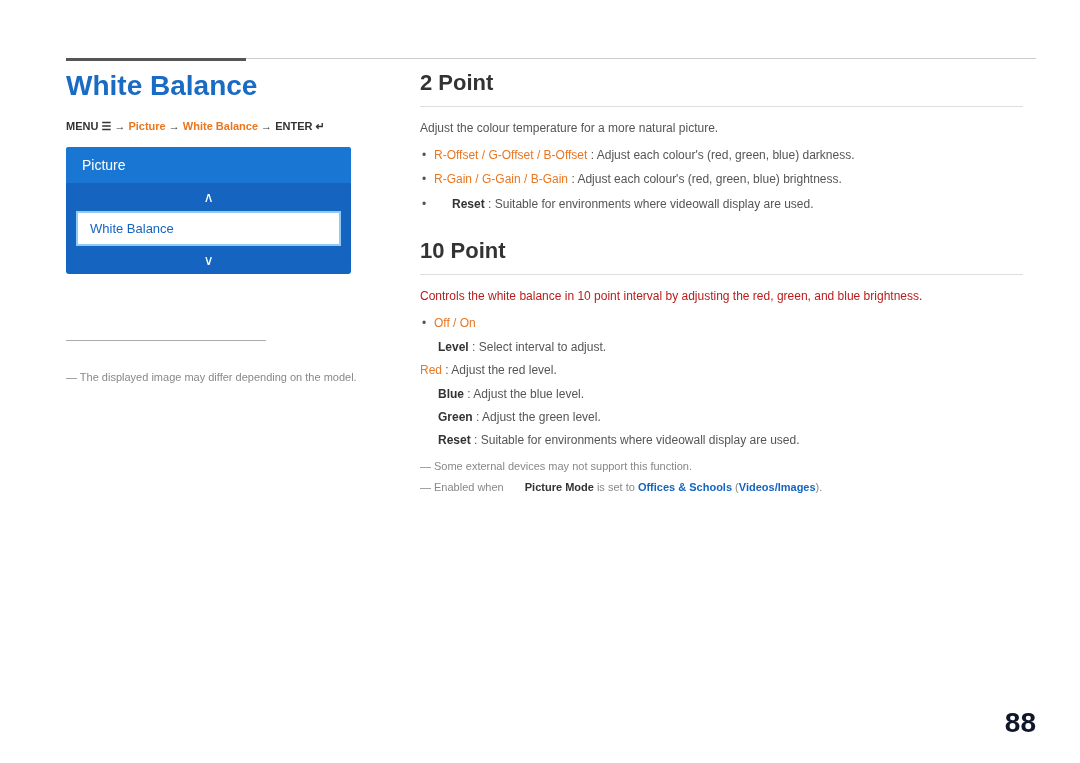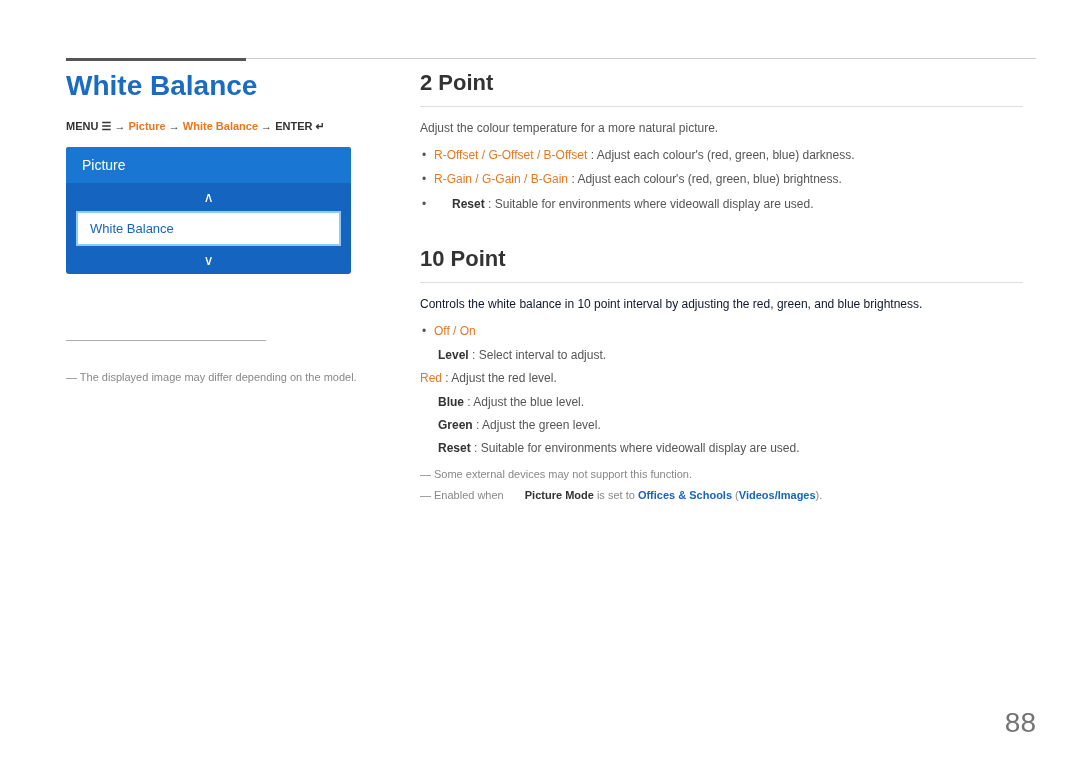--- a/index.html
+++ b/index.html
@@ -164,26 +164,26 @@
       color: #333;
       font-weight: bold;
       padding-left: 18px;
     }
     .bold-blue {
       color: #1565c0;
       font-weight: bold;
     }
 
     .section2 {
-      margin-top: 32px;
+      margin-top: 24px;
     }
 
     .sub-desc {
       font-size: 12px;
-      color: #0f172a;
+      color: #b91c1c;
       margin-bottom: 8px;
       line-height: 1.6;
     }
 
     .line-item {
       font-size: 12px;
       color: #555;
       margin-bottom: 4px;
       line-height: 1.6;
     }
@@ -201,22 +201,22 @@
       position: absolute;
       left: 0;
       color: #888;
     }
 
     .page-number {
       position: absolute;
       bottom: 24px;
       right: 44px;
       font-size: 28px;
-      color: #737373;
-      font-weight: 400;
+      color: #0f172a;
+      font-weight: 700;
     }
   </style>
 </head>
 <body>
 
 <div class="top-line"></div>
 <div class="top-line-short"></div>
 
 <div class="left-panel">
   <h1 class="page-title">White Balance</h1>

